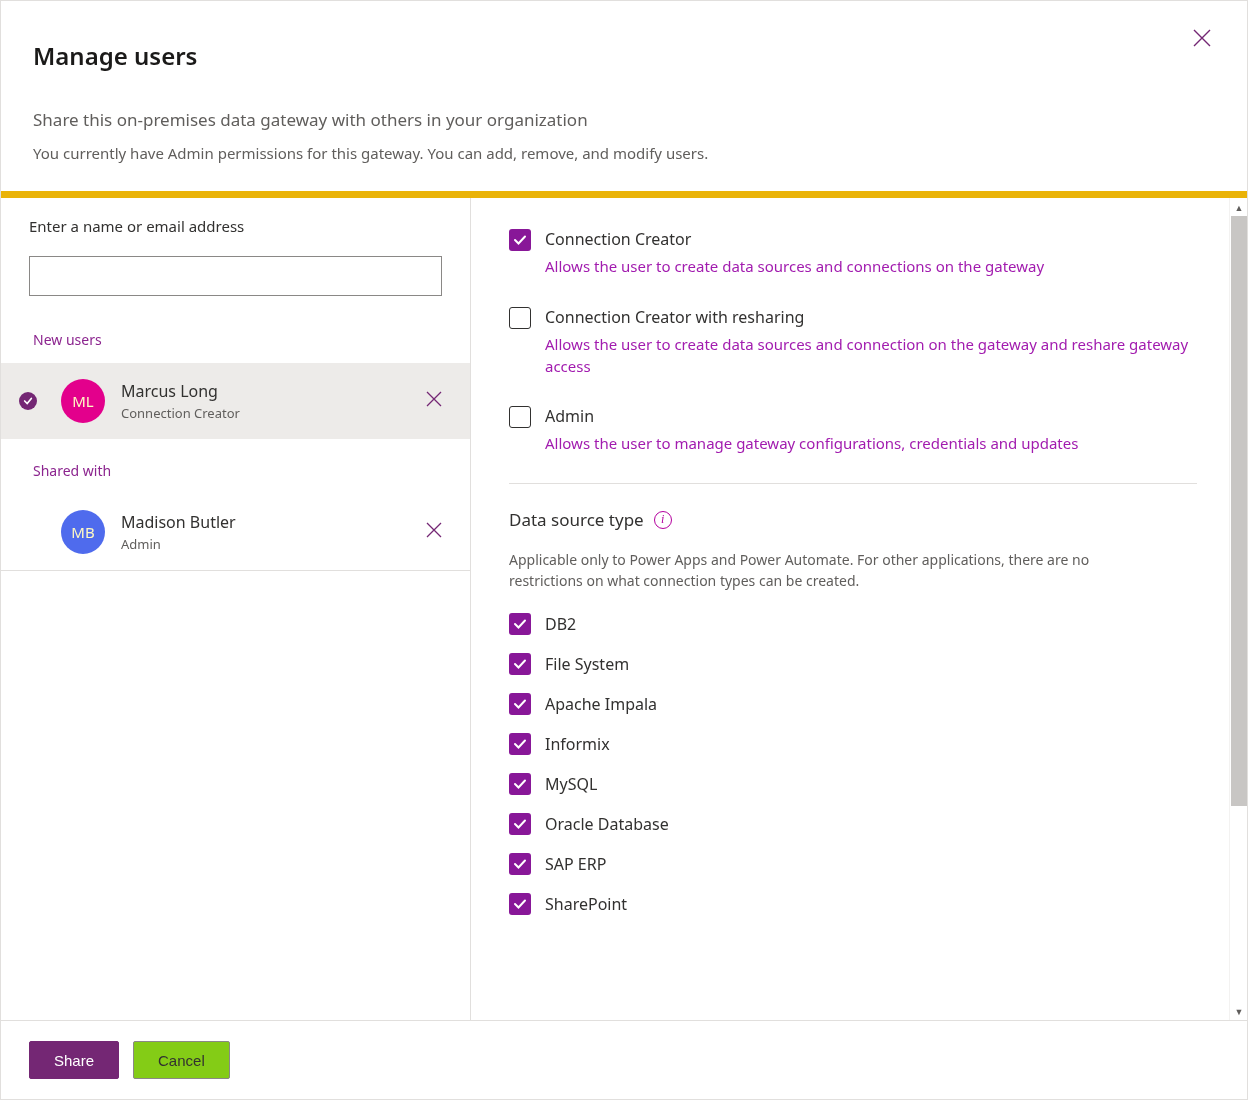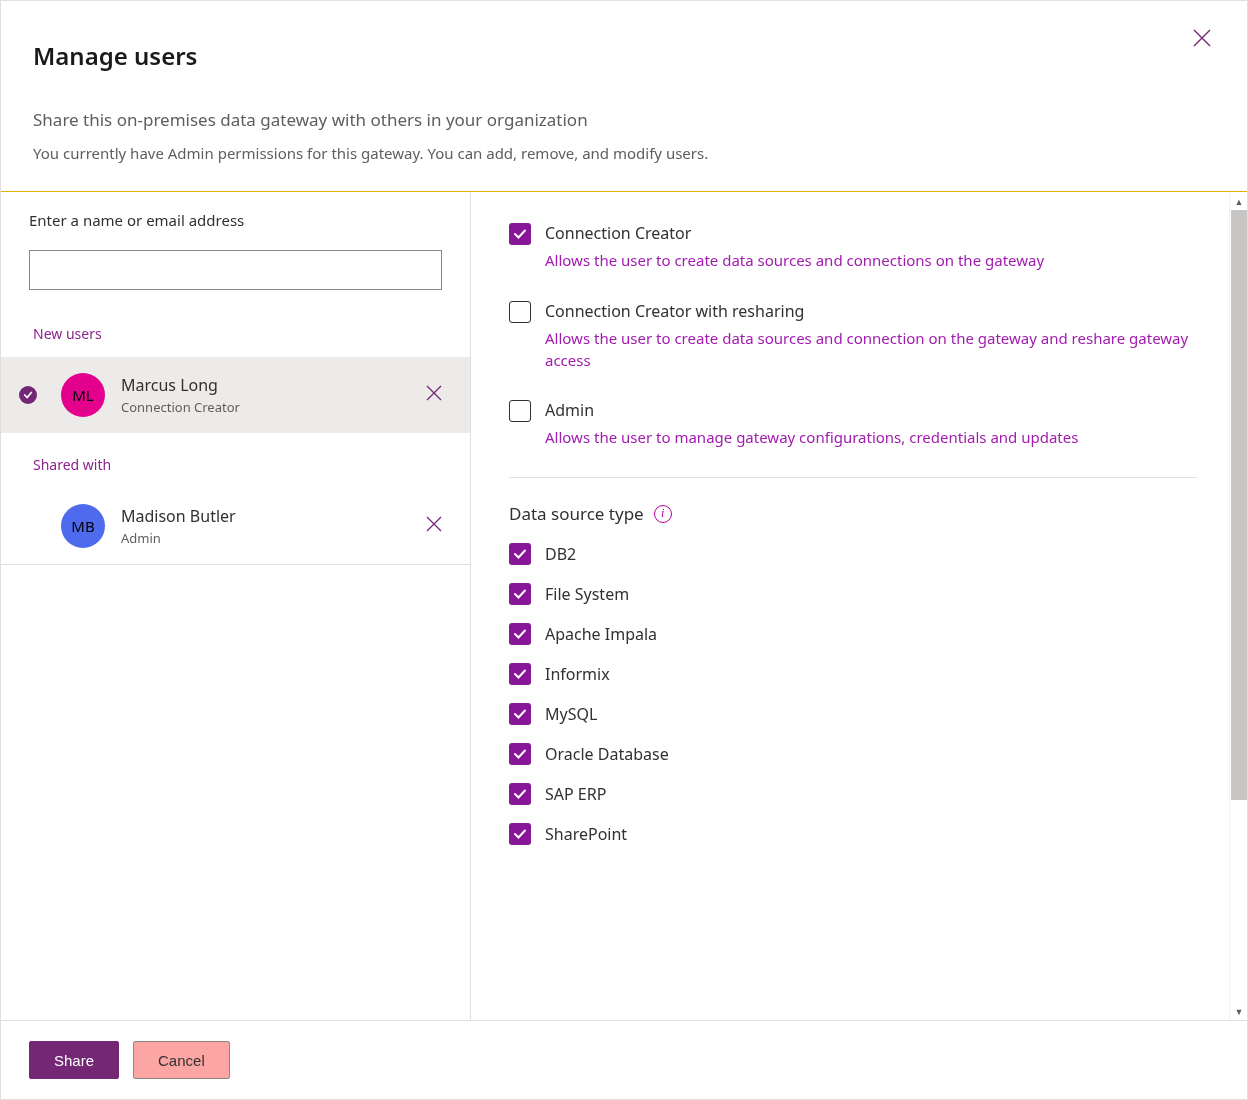--- a/index.html
+++ b/index.html
@@ -20,21 +20,21 @@
     position: relative;
   }
   .close-icon {
     position: absolute;
     top: 28px;
     right: 36px;
     cursor: pointer;
   }
   .header {
     padding: 38px 32px 28px 32px;
-    border-bottom: 1px solid #eab308;
+    border-bottom: 7px solid #eab308;
   }
   .header h1 {
     font-size: 24px;
     font-weight: 600;
     color: #1b1a19;
     margin-bottom: 36px;
   }
   .header .sub1 { font-size: 17px; color: #605e5c; margin-bottom: 12px; }
   .header .sub2 { font-size: 15px; color: #605e5c; }
   .content { flex: 1; display: flex; min-height: 0; }
@@ -77,21 +77,21 @@
     background: #742774;
     margin-right: 24px;
     display: flex; align-items: center; justify-content: center;
     flex-shrink: 0;
   }
   .sel-indicator svg { width: 10px; height: 10px; }
   .sel-spacer { width: 18px; margin-right: 24px; flex-shrink: 0; }
   .avatar {
     width: 44px; height: 44px; border-radius: 50%;
     display: flex; align-items: center; justify-content: center;
-    color: #000000; font-size: 15px; font-weight: 400;
+    color: #fef9c3; font-size: 15px; font-weight: 400;
     margin-right: 16px; flex-shrink: 0;
   }
   .avatar.pink { background: #e3008c; }
   .avatar.blue { background: #4f6bed; }
   .user-meta { flex: 1; }
   .user-name { font-size: 16px; color: #323130; }
   .user-role { font-size: 13px; color: #605e5c; margin-top: 2px; }
   .row-remove { cursor: pointer; padding: 4px; }
 
   .perm-item { display: flex; margin-bottom: 28px; }
@@ -131,21 +131,21 @@
   .btn {
     height: 38px;
     padding: 0 24px;
     font-size: 15px;
     cursor: pointer;
     border-radius: 2px;
     display: inline-flex;
     align-items: center;
   }
   .btn.primary { background: #742774; color: #fff; border: 1px solid #742774; font-weight: 500; }
-  .btn.secondary { background: #fca5a5; color: #323130; border: 1px solid #8a8886; }
+  .btn.secondary { background: #84cc16; color: #323130; border: 1px solid #8a8886; }
 
   .scroll-region { position: relative; flex:1; min-height:0; display:flex;}
   .fake-scrollbar {
     position: absolute; right: 0; top: 0; bottom: 0; width: 18px;
     background: #fff;
     border-left: 1px solid #f3f2f1;
   }
   .fake-scrollbar .arrow {
     width: 18px; height: 18px; position: absolute; left: 0;
     display: flex; align-items: center; justify-content: center;
@@ -250,20 +250,21 @@
             <div class="perm-desc">Allows the user to manage gateway configurations, credentials and updates</div>
           </div>
         </div>
 
         <hr class="divider">
 
         <div class="dst-header">
           <h3>Data source type</h3>
           <span class="info-icon">i</span>
         </div>
+        <p class="dst-desc">Applicable only to Power Apps and Power Automate. For other applications, there are no restrictions on what connection types can be created.</p>
 
         <div id="dst-list">
             <div class="dst-item">
               <span class="cb checked">
                 <svg viewBox="0 0 14 14">
                   <path d="M2 7 L5.5 10.5 L12 3.5" stroke="#fff" stroke-width="2" fill="none" stroke-linecap="round"></path>
                 </svg>
               </span>
               <span>DB2</span>
             </div>

